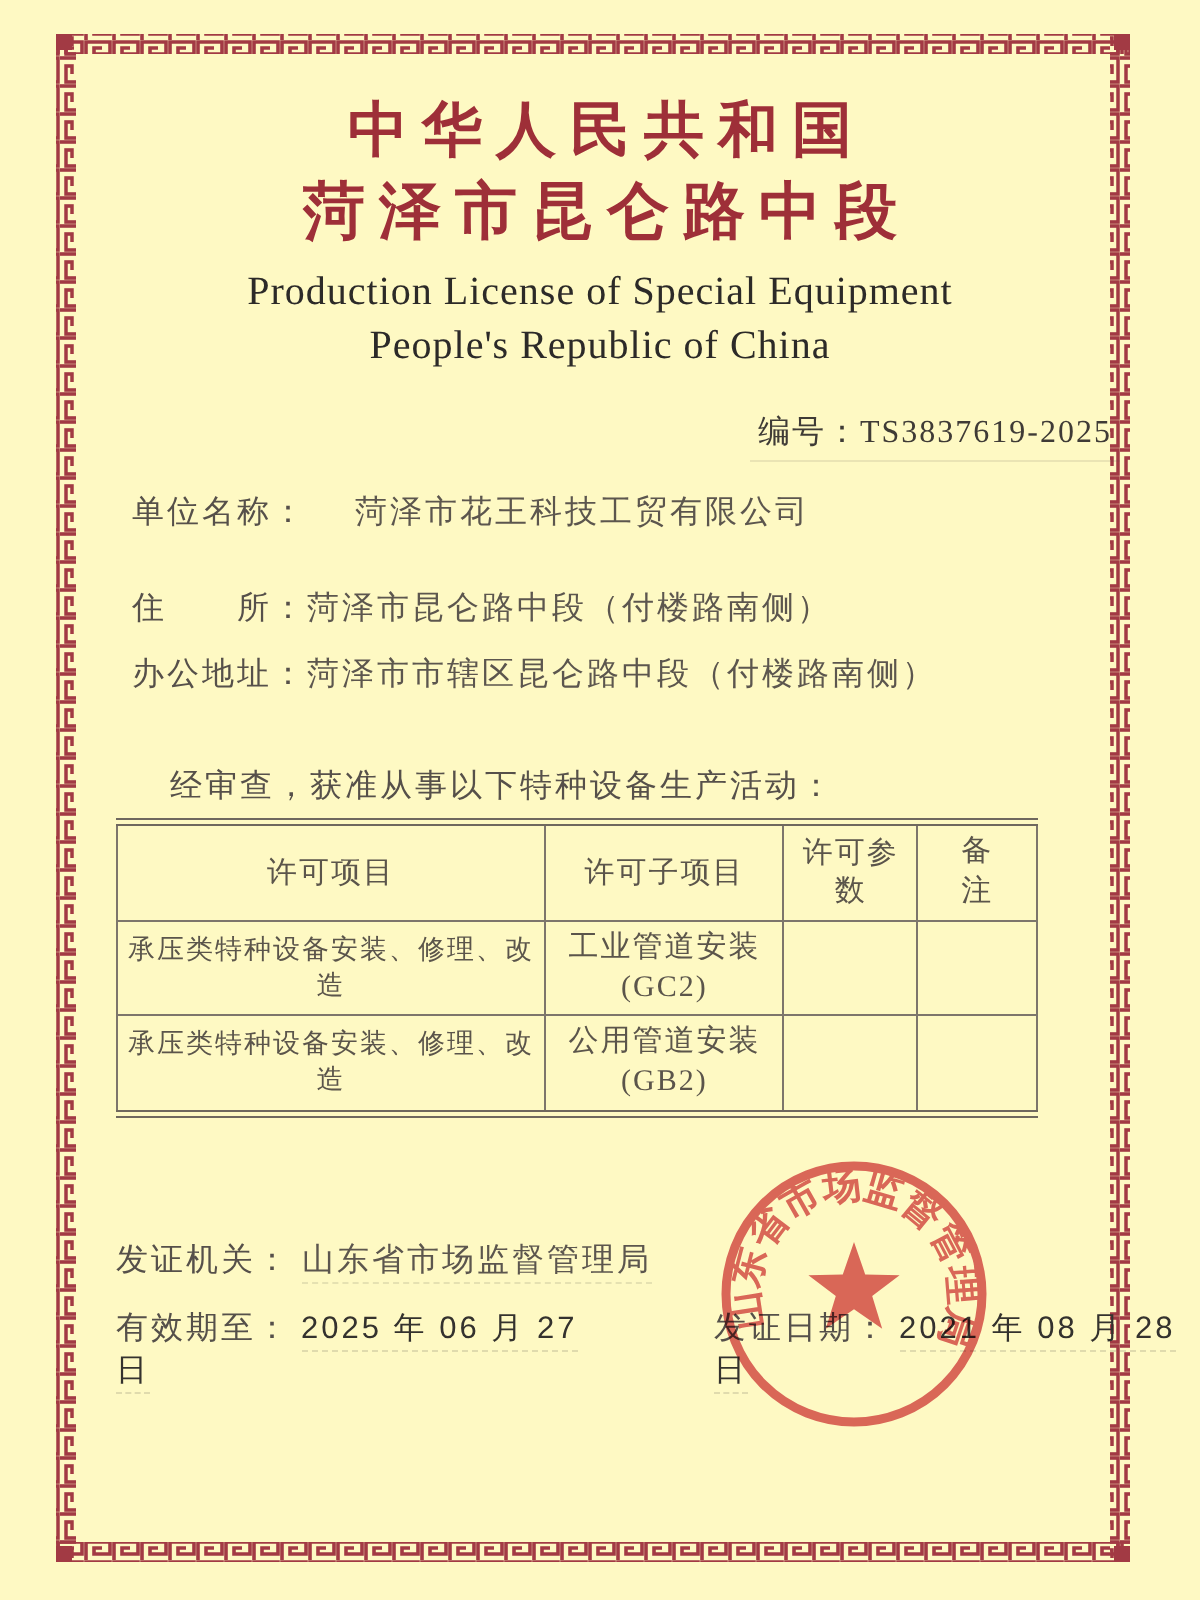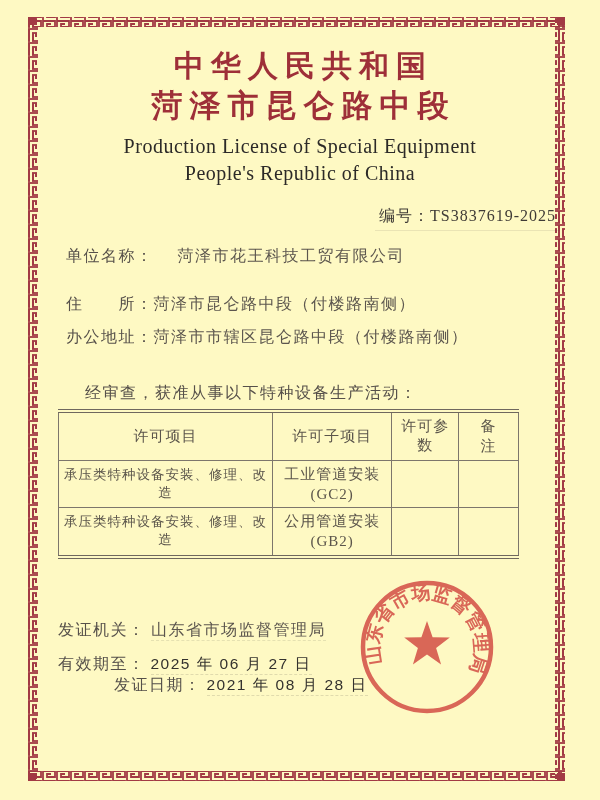--- a/index.html
+++ b/index.html
@@ -62,21 +62,21 @@
     letter-spacing:1px;
   }
   table.license thead tr{height:44px;padding-left:37px;}
   table.license tbody tr{height:40px;}
   col.c1{width:46.5%;} col.c2{width:26%;} col.c3{width:14.5%;} col.c4{width:13%;}
   .th-remarks span{display:inline-block;width:1.15em;word-break:break-all;line-height:1.35;}
   td.project{font-size:13.5px;letter-spacing:0;padding-left:4px;padding-right:0;}
   .sub-line{display:block;line-height:1.35;}
   
   .issuer{left:58px;top:620px;font-size:16px;letter-spacing:1.5px;}
-  .dates{left:58px;top:654px;font-size:16px;letter-spacing:1px;display:flex;flex-direction:column;}
+  .dates{left:58px;top:654px;font-size:16px;letter-spacing:1px;display:flex;}
   .date-label{letter-spacing:1.5px;}
   .date-value{
     font-family:"Liberation Sans", sans-serif;
     font-size:15.5px;color:#34322e;letter-spacing:1.5px;
     border-bottom:1px dashed rgba(90,85,75,.18);
     padding-bottom:2px;
   }
   .issue-date{margin-left:56px;}
   .issuer .field-value{border-bottom:1px dashed rgba(90,85,75,.15);padding-bottom:2px;}
   

